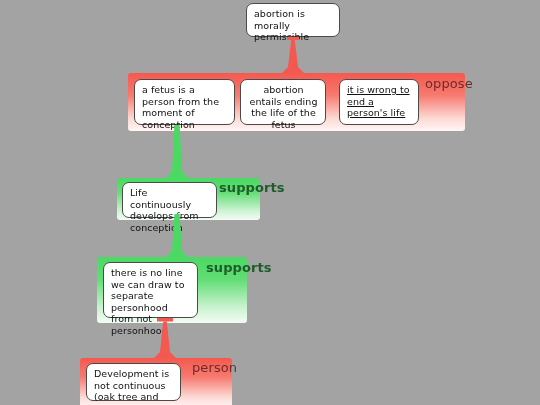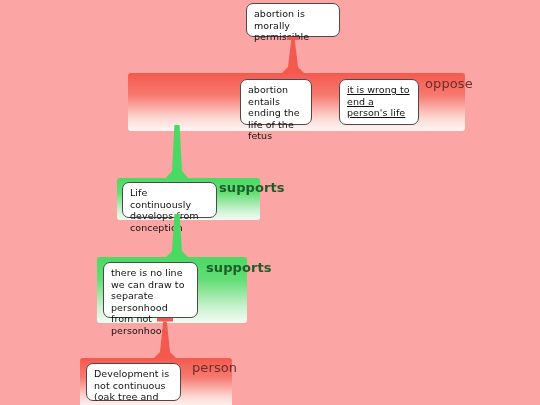--- a/index.html
+++ b/index.html
@@ -4,21 +4,21 @@
 <style>
   html, body {
     margin: 0;
     padding: 0;
     background: #000000;
   }
   #canvas {
     position: relative;
     width: 540px;
     height: 405px;
-    background: #fca5a5;
+    background: #a3a3a3;
     overflow: hidden;
     font-family: "DejaVu Sans", "Liberation Sans", sans-serif;
   }
 
   
   .group {
     position: absolute;
     box-sizing: border-box;
     border-radius: 3px;
   }
@@ -71,21 +71,22 @@
     <svg width="34" height="38" viewBox="0 0 34 38">
       <rect x="11" y="0" width="12" height="3" fill="#f4594f"></rect>
       <path d="M15.2 3 L18.8 3 L22 30 L30 38 L4 38 L12 30 Z" fill="#f4594f"></path>
     </svg>
   </div>
 
   <div class="group oppose" style="left:128px; top:73px; width:337px; height:58px;">
   </div>
   <div class="role-label oppose" style="left:425px; top:79px;">oppose</div>
 
-  <div class="claim" style="left:240px; top:79px; width:72px; height:46px;">abortion entails ending the life of the fetus</div>
+  <div class="claim" style="left:134px; top:79px; width:101px; height:46px;">a fetus is a person from the moment of conception</div>
+  <div class="claim" style="left:240px; top:79px; width:86px; height:46px;text-align:center;">abortion entails ending the life of the fetus</div>
   <div class="claim" style="left:339px; top:79px; width:80px; height:46px;text-decoration:underline;">it is wrong to end a person's life</div>
 
   <div class="connector" style="left:160px; top:125px; width:34px; height:55px;">
     <svg width="34" height="55" viewBox="0 0 34 55">
       <path d="M14.4 0 L19.6 0 L22 46 L30 55 L4 55 L12 46 Z" fill="#4bd964"></path>
     </svg>
   </div>
 
   <div class="group support" style="left:117px; top:178px; width:143px; height:42px;">
   </div>

